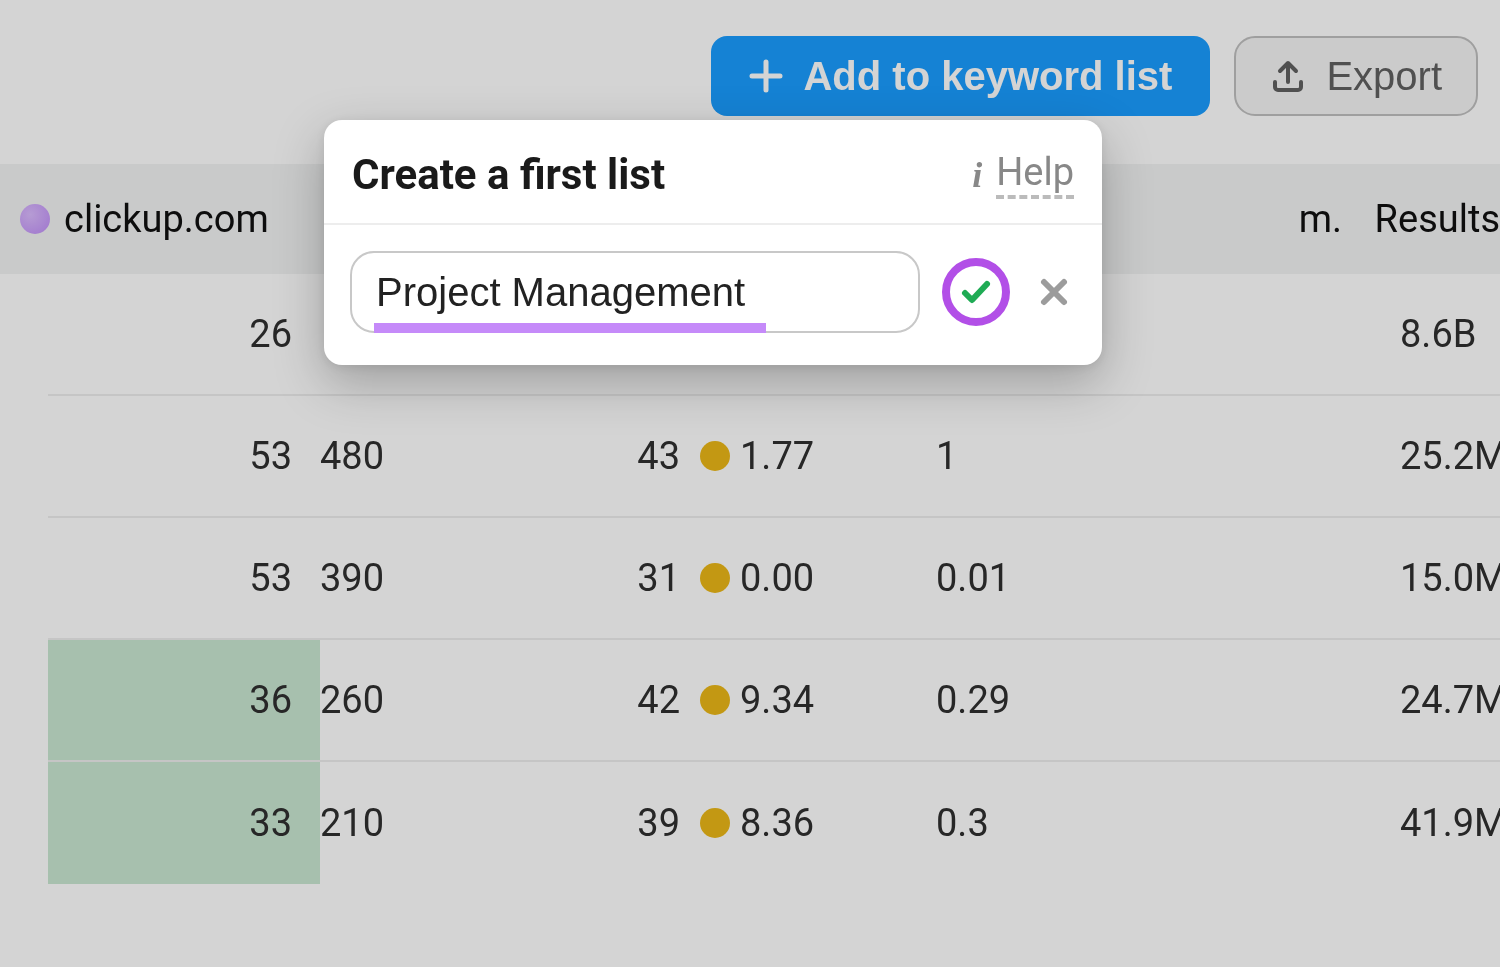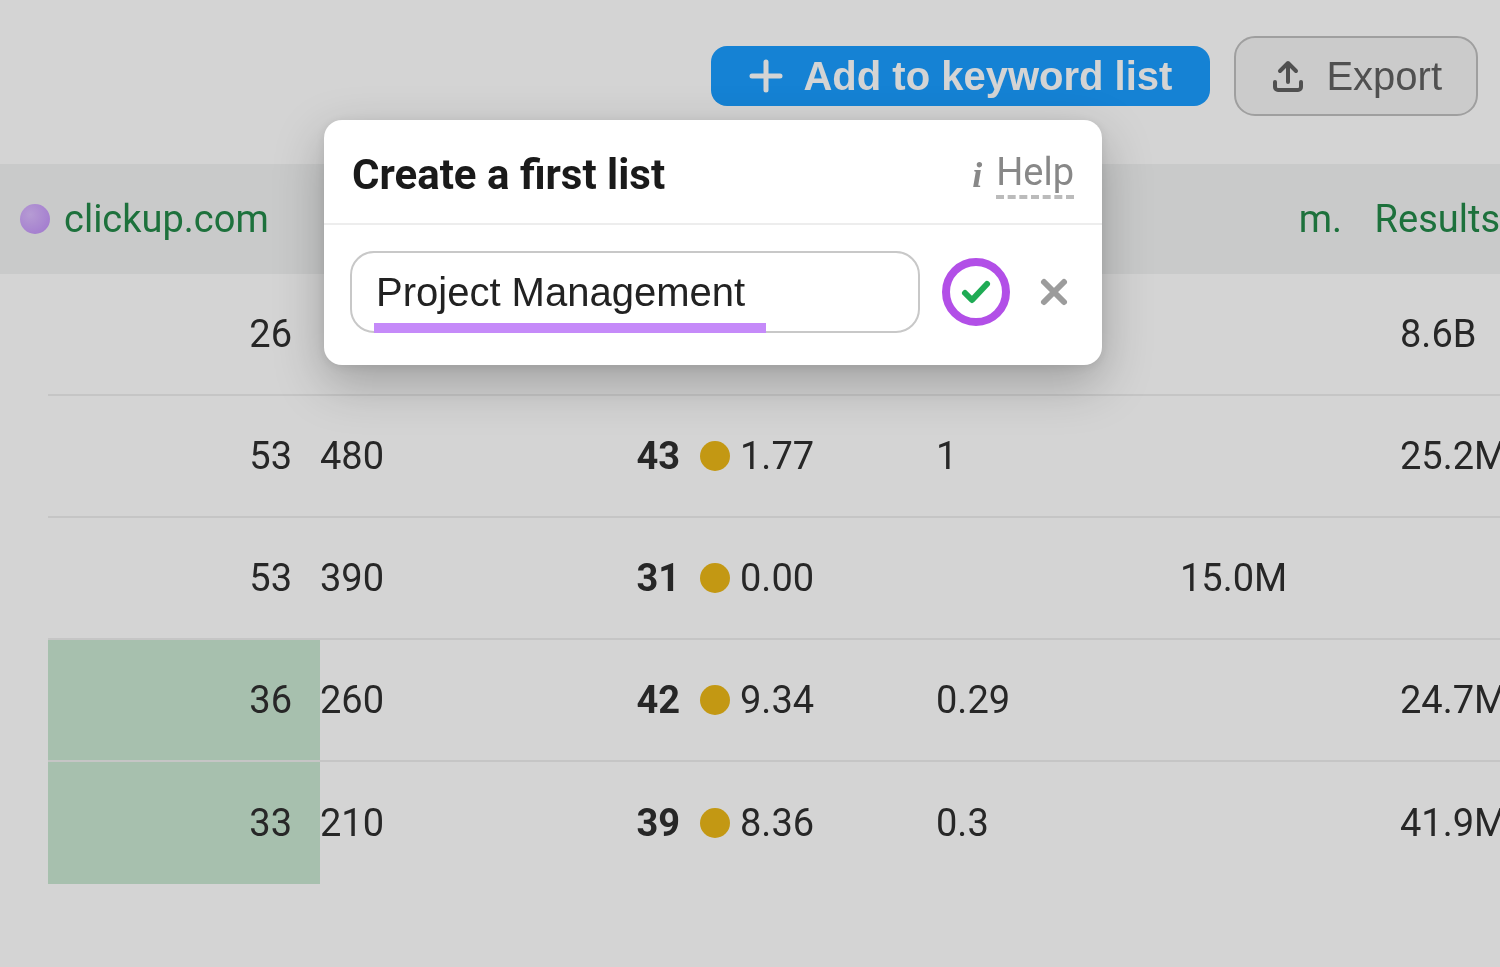--- a/index.html
+++ b/index.html
@@ -18,21 +18,21 @@
     display: flex;
     gap: 24px;
     align-items: center;
   }
   .btn-primary {
     background: #0b97ff;
     color: #fff;
     border: none;
     border-radius: 16px;
     padding: 0 38px;
-    height: 60px;
+    height: 80px;
     font-size: 40px;
     font-weight: 600;
     display: flex;
     align-items: center;
     gap: 20px;
     cursor: pointer;
   }
   .btn-secondary {
     background: #f4f4f4;
     color: #565656;
@@ -57,21 +57,21 @@
     left: 0;
     right: 0;
   }
   .thead {
     display: grid;
     grid-template-columns: 272px 215px 205px 196px 244px 220px 148px;
     align-items: center;
     height: 110px;
     background: #f1f2f3;
     font-size: 38px;
-    color: #15803d;
+    color: #000000;
   }
   .thead .col-domain { display:flex; align-items:center; gap:14px; padding-left:20px; }
   .thead .col-domain .dot {
     width: 30px; height: 30px; border-radius: 50%;
     background: radial-gradient(circle at 35% 35%, #d9b7ff, #bb86f7);
   }
   .th-right { text-align: right; padding-right: 28px; }
   .th-m     { text-align: right; padding-right: 10px; }
 
   .row {
@@ -79,21 +79,21 @@
     grid-template-columns: 272px 215px 205px 196px 244px 220px 148px;
     align-items: center;
     height: 122px;
     border-bottom: 2px solid #ececec;
     font-size: 38px;
     color: #222;
     margin-left: 48px;
   }
   .cell-right { text-align: left; padding-right: 28px; }
   .cell-col1  { text-align: right; padding-right: 28px; height: 100%; display:flex; align-items:center; justify-content:flex-end;}
-  .cell-kd    { display:flex; align-items:center; justify-content:flex-end; gap:20px; padding-right:10px;font-weight:bold;}
+  .cell-kd    { display:flex; align-items:center; justify-content:flex-end; gap:20px; padding-right:10px;}
   .kd-dot { width:30px; height:30px; border-radius:50%; background:#eab308; }
   .row.last { border-bottom: none; }
   .highlight .cell-col1 { background: #c6e6cf; }
 
   
   .overlay {
     position: absolute;
     inset: 0;
     background: rgba(60,60,60,0.22);
   }
@@ -218,20 +218,21 @@
         <div class="cell-right" style="padding-right: 0px;">25.2M</div>
       </div>
       <div class="row">
         <div class="cell-col1">53</div>
         <div class="cell-right">390</div>
         <div class="cell-kd">
           <span>31</span>
           <span class="kd-dot"></span>
         </div>
         <div class="cell-right">0.00</div>
+        <div class="cell-right">0.01</div>
         <div></div>
         <div class="cell-right" style="padding-right: 0px;">15.0M</div>
       </div>
       <div class="row highlight">
         <div class="cell-col1">36</div>
         <div class="cell-right">260</div>
         <div class="cell-kd">
           <span>42</span>
           <span class="kd-dot"></span>
         </div>

